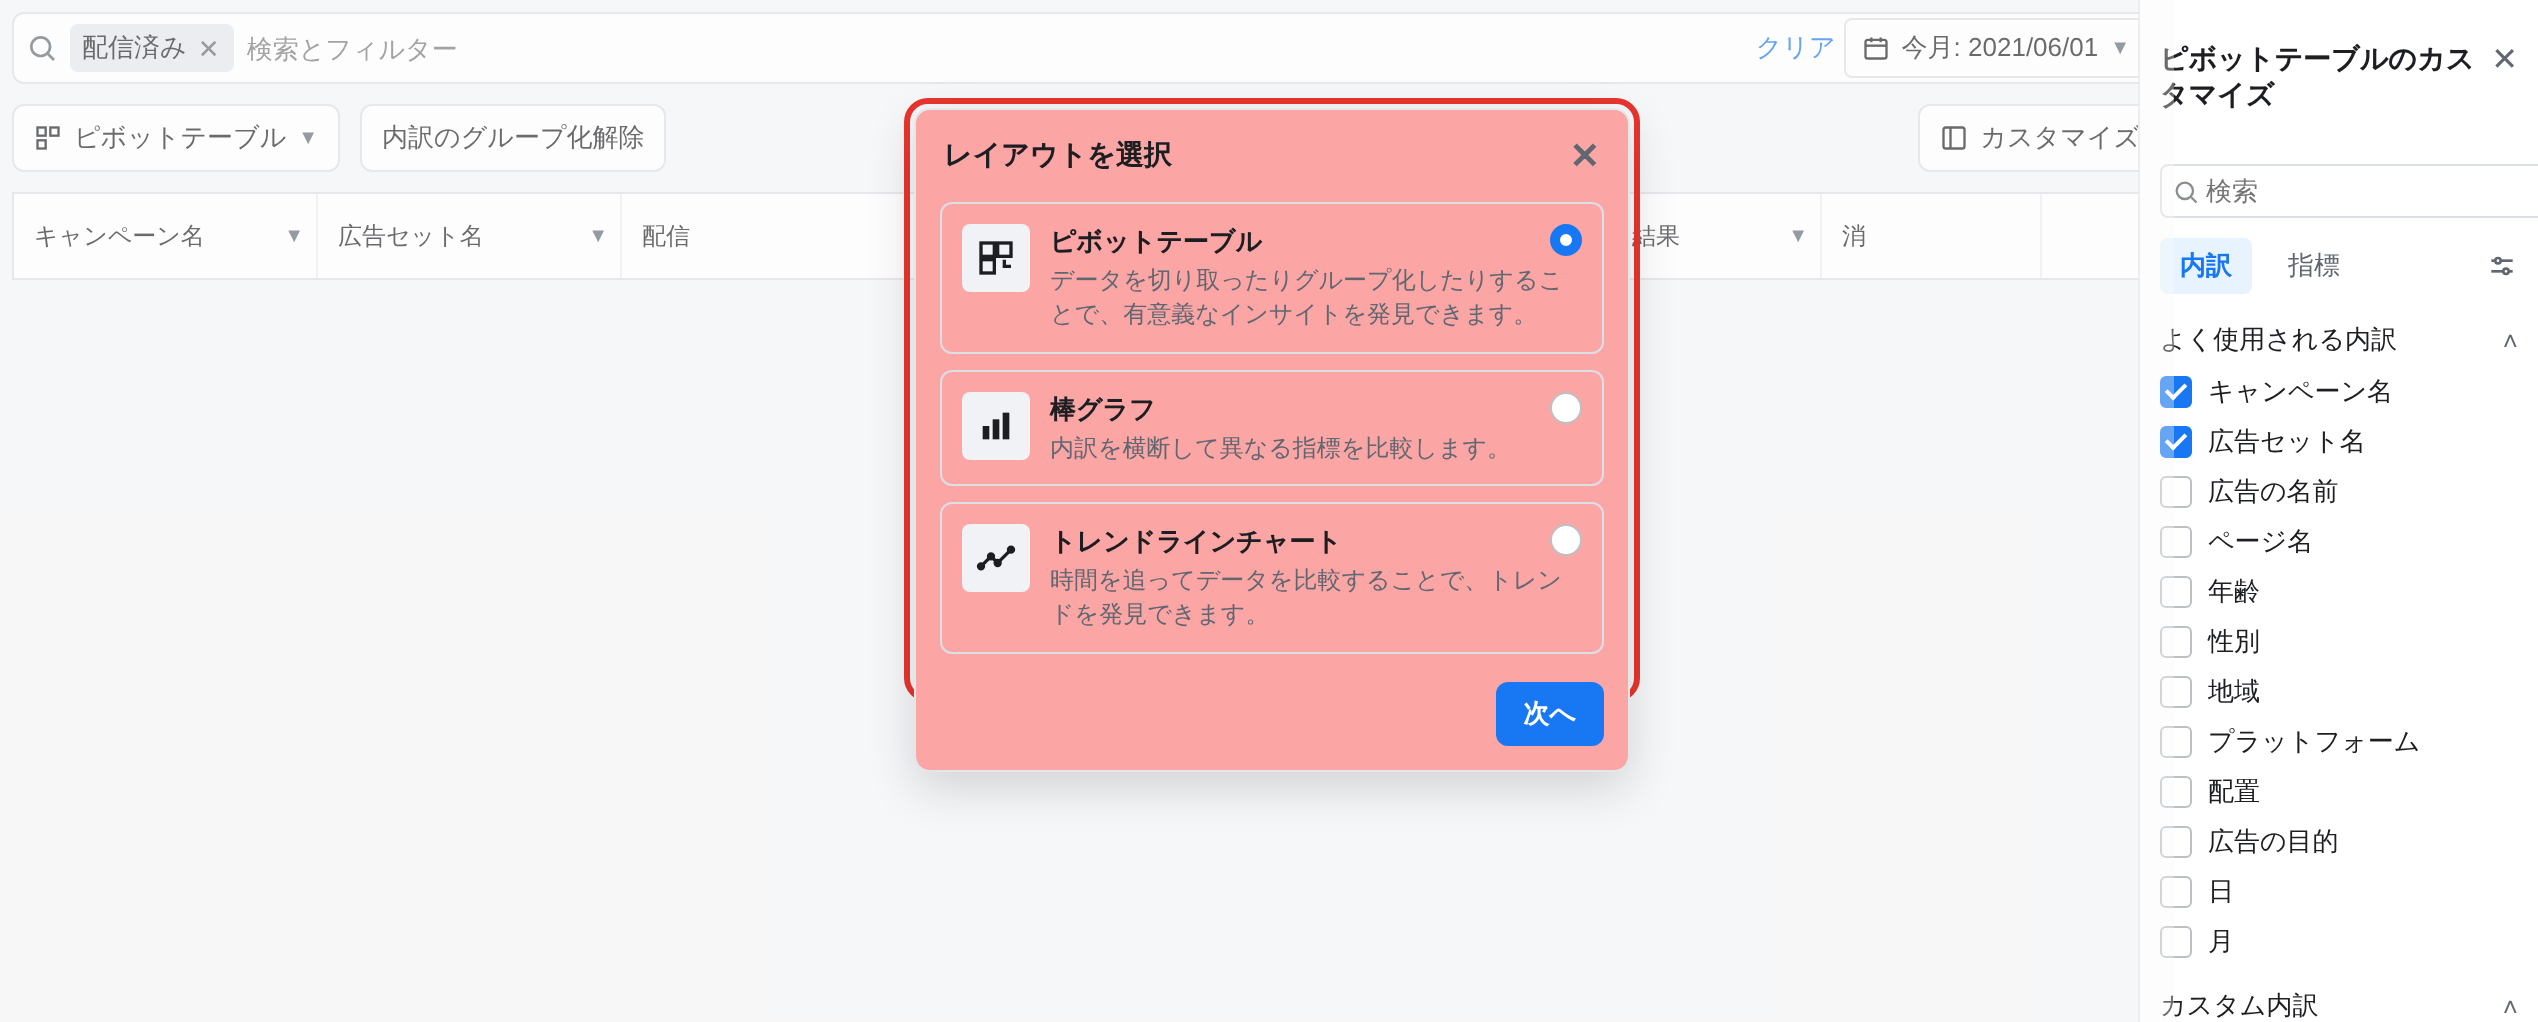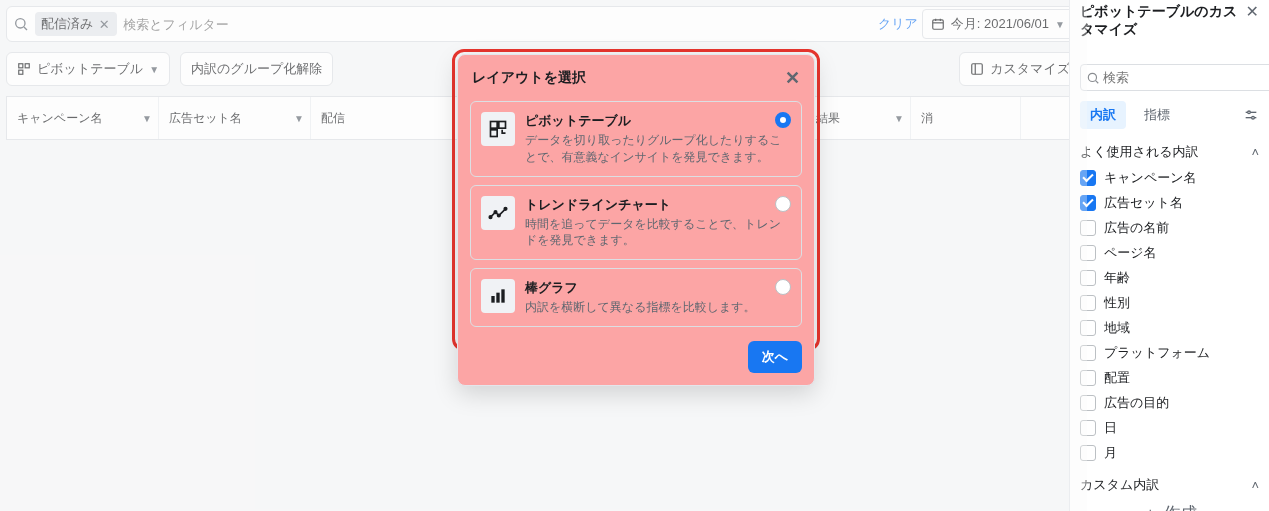--- a/index.html
+++ b/index.html
@@ -34,21 +34,21 @@
 .col:nth-child(5){width:120px}
 .col:nth-child(6){width:110px}
 .col:nth-child(7){width:60px;border-right:none}
 
 
 .empty { text-align:center; color:#1c1e21; margin-top:90px; }
 .empty .t { font-size:15px; font-weight:600; }
 .empty .s { font-size:13px; color:#606770; margin-top:4px; }
 
 
-.side { position:absolute; right:0; top:0; width:200px; height:511px; background:#fff; border-left:1px solid #e4e6eb; padding:2px 10px; font-size:13px; color:#1c1e21; }
+.side { position:absolute; right:0; top:0; width:200px; height:511px; background:#fff; border-left:1px solid #e4e6eb; padding:20px 10px; font-size:13px; color:#1c1e21; }
 .side-head { display:flex; align-items:flex-start; justify-content:space-between; }
 .side-head h3 { font-size:14px; font-weight:700; line-height:1.3; }
 .side-head .close { color:#606770; font-size:16px; cursor:pointer; }
 .side-search { display:flex; gap:6px; margin-top:26px; }
 .side-search input { flex:1; border:1px solid #dcdfe3; border-radius:4px; padding:5px 24px 5px 22px; font-size:13px; background:#fff; }
 .side-search .wrap { position:relative; flex:1; }
 .side-search .wrap svg { position:absolute; left:6px; top:50%; transform:translateY(-50%); width:14px; height:14px; color:#8a8d91; }
 .tabs { display:flex; gap:8px; margin-top:10px; align-items:center; }
 .tab { padding:5px 10px; font-size:13px; border-radius:4px; cursor:pointer; color:#606770; }
 .tab.active { background:#e7f3ff; color:#1877f2; font-weight:600; }
@@ -272,45 +272,45 @@
           </svg>
       </div>
       <div class="txt">
         <div class="title">ピボットテーブル</div>
         <div class="desc">データを切り取ったりグループ化したりすることで、有意義なインサイトを発見できます。</div>
       </div>
       <span class="radio sel"></span>
     </div>
     <div class="opt">
       <div class="iconbox">
+        <svg width="20" height="20" viewBox="0 0 24 24" fill="currentColor">
+            <rect x="4" y="12" width="4" height="8"></rect>
+            <rect x="10" y="8" width="4" height="12"></rect>
+            <rect x="16" y="4" width="4" height="16"></rect>
+          </svg>
+      </div>
+      <div class="txt">
+        <div class="title">棒グラフ</div>
+        <div class="desc">内訳を横断して異なる指標を比較します。</div>
+      </div>
+      <span class="radio"></span>
+    </div>
+    <div class="opt">
+      <div class="iconbox">
         <svg width="20" height="20" viewBox="0 0 24 24" fill="none" stroke="currentColor" stroke-width="2">
             <polyline points="3 17 9 11 13 15 21 7"></polyline>
             <circle cx="3" cy="17" r="1.5" fill="currentColor"></circle>
             <circle cx="9" cy="11" r="1.5" fill="currentColor"></circle>
             <circle cx="13" cy="15" r="1.5" fill="currentColor"></circle>
             <circle cx="21" cy="7" r="1.5" fill="currentColor"></circle>
           </svg>
       </div>
       <div class="txt">
         <div class="title">トレンドラインチャート</div>
         <div class="desc">時間を追ってデータを比較することで、トレンドを発見できます。</div>
       </div>
       <span class="radio"></span>
     </div>
-    <div class="opt">
-      <div class="iconbox">
-        <svg width="20" height="20" viewBox="0 0 24 24" fill="currentColor">
-            <rect x="4" y="12" width="4" height="8"></rect>
-            <rect x="10" y="8" width="4" height="12"></rect>
-            <rect x="16" y="4" width="4" height="16"></rect>
-          </svg>
-      </div>
-      <div class="txt">
-        <div class="title">棒グラフ</div>
-        <div class="desc">内訳を横断して異なる指標を比較します。</div>
-      </div>
-      <span class="radio"></span>
-    </div>
   </div>
   <div class="modal-foot">
     <button class="btn-primary">次へ</button>
   </div>
 </div>
 
 </body></html>

